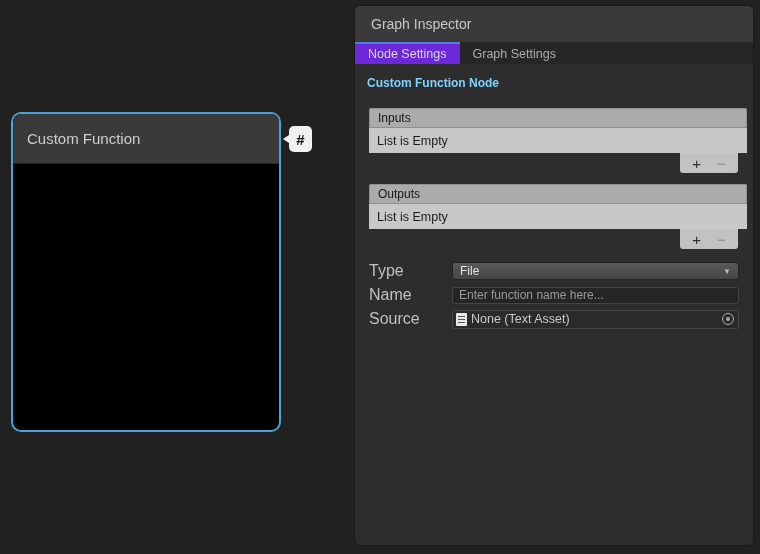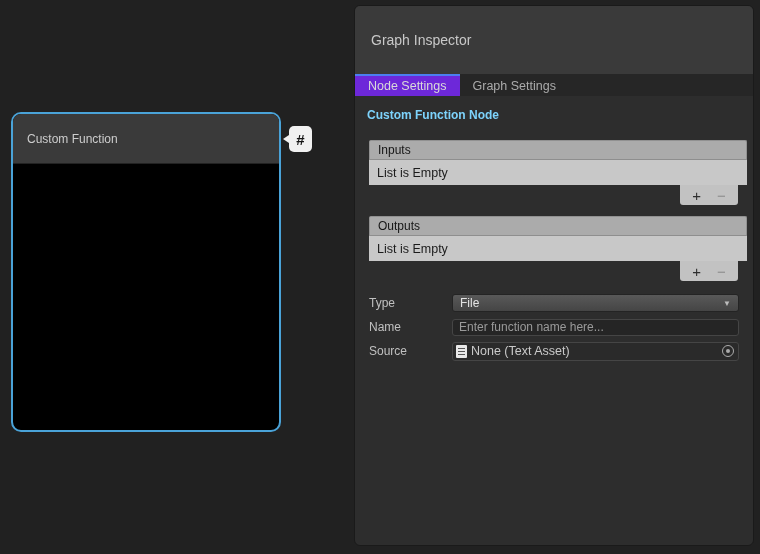--- a/index.html
+++ b/index.html
@@ -12,21 +12,21 @@
 
   
   .node{
     position:absolute;left:11px;top:112px;width:270px;height:320px;
     background:#000;border:2px solid #4AA3D8;border-radius:10px;
     overflow:hidden;box-sizing:border-box;
   }
   .node-title{
     height:49px;background:#3A3A3A;border-bottom:1px solid #222;
     display:flex;align-items:center;padding-left:14px;
-    color:#CDCDCD;font-size:12px;
+    color:#CDCDCD;font-size:15px;
   }
   .badge{
     position:absolute;left:289px;top:126px;width:23px;height:26px;
     background:#F1F1F1;border-radius:5px;
     display:flex;align-items:center;justify-content:center;
     color:#141414;font-weight:bold;font-size:15px;
   }
   .badge::before{
     content:"";position:absolute;left:-6px;top:9px;
     border-top:4px solid transparent;border-bottom:4px solid transparent;
@@ -34,21 +34,21 @@
   }
 
   
   .panel{
     position:absolute;left:354px;top:5px;width:400px;height:541px;
     background:#2D2D2D;border:1px solid #1A1A1A;border-radius:6px;
     box-sizing:border-box;overflow:hidden;
   }
   .panel-header{
     height:36px;background:#3A3A3A;
-    display:flex;align-items:center;padding:16px 16px;
+    display:flex;align-items:center;padding:0 16px;
     color:#C8C8C8;font-size:14px;
   }
   .tabs{height:22px;background:#262626;display:flex;}
   .tab{
     display:flex;align-items:center;padding:0 13px;
     color:#ABABAB;font-size:12.5px;box-sizing:border-box;cursor:default;
     border-top:2px solid transparent;
   }
   .tab.active{
     background:#6d28d9;color:#D9D9D9;border-top:2px solid #4C7EF0;
@@ -76,21 +76,21 @@
   }
   .rlist-btn{
     background:none;border:none;padding:0 4px;line-height:1;
     font-size:15px;font-family:inherit;cursor:default;
   }
   .btn-add{color:#2E2E2E;}
   .btn-remove{color:#8B8B8B;}
 
   .fields{margin:13px 14px 0 14px;}
   .field-row{display:flex;align-items:center;height:18px;margin-bottom:6px;}
-  .field-label{width:83px;color:#C0C0C0;font-size:12px;flex:none;}
+  .field-label{width:83px;color:#C0C0C0;font-size:16px;flex:none;}
 
   .dropdown{
     flex:1;height:18px;box-sizing:border-box;
     background:linear-gradient(#595959,#454545);
     border:1px solid #242424;border-radius:3px;
     display:flex;align-items:center;padding:0 7px;
     color:#E3E3E3;font-size:12px;cursor:default;gap:20px;
   }
   .dropdown-arrow{margin-left:auto;color:#BDBDBD;font-size:8px;}
 

